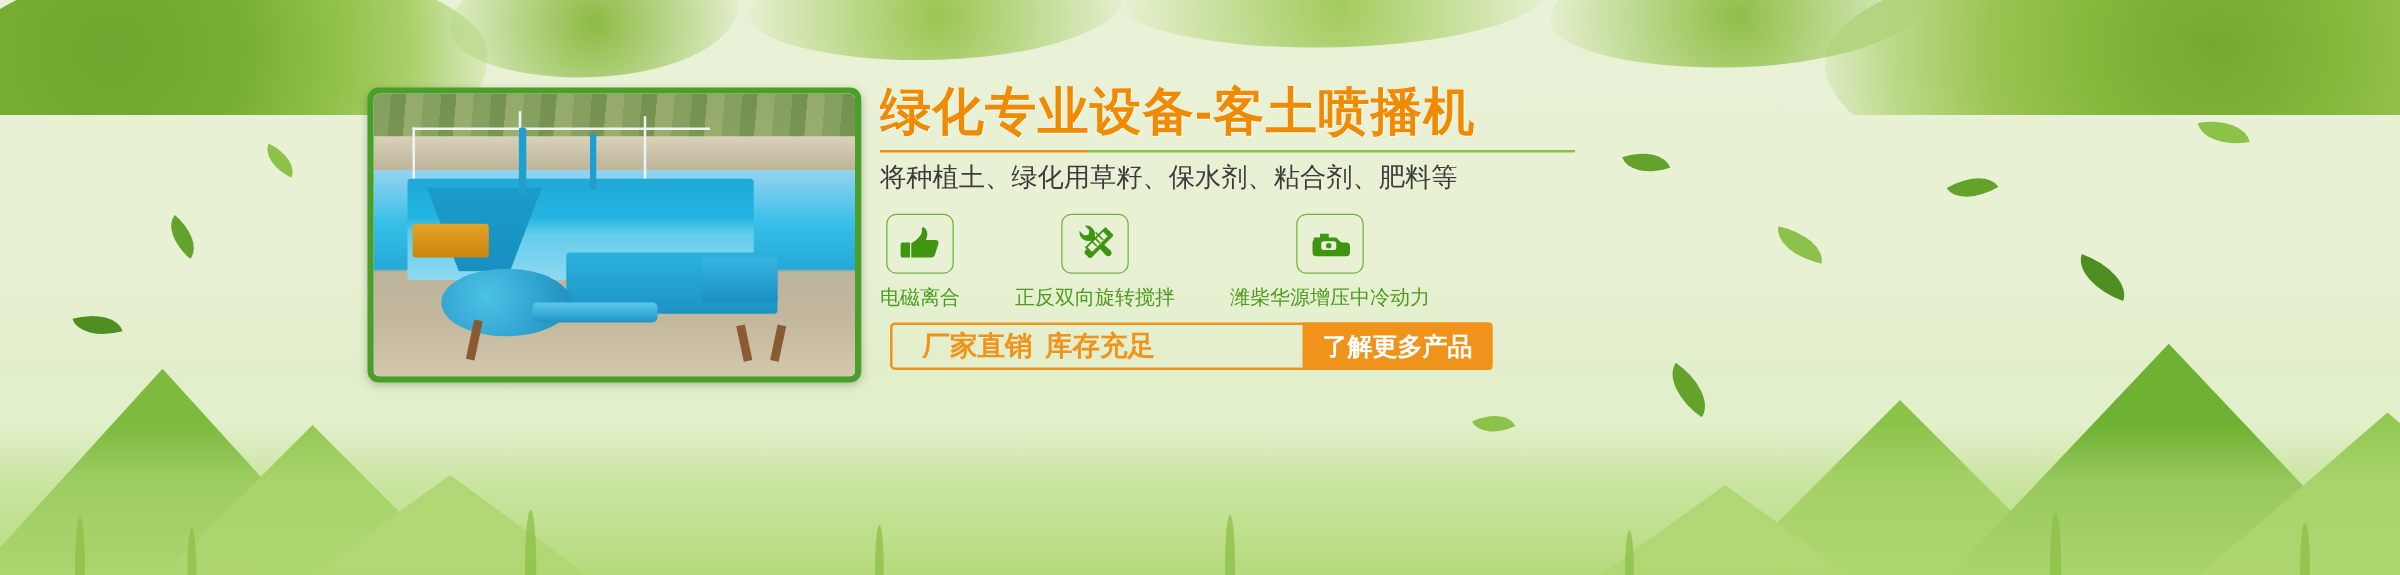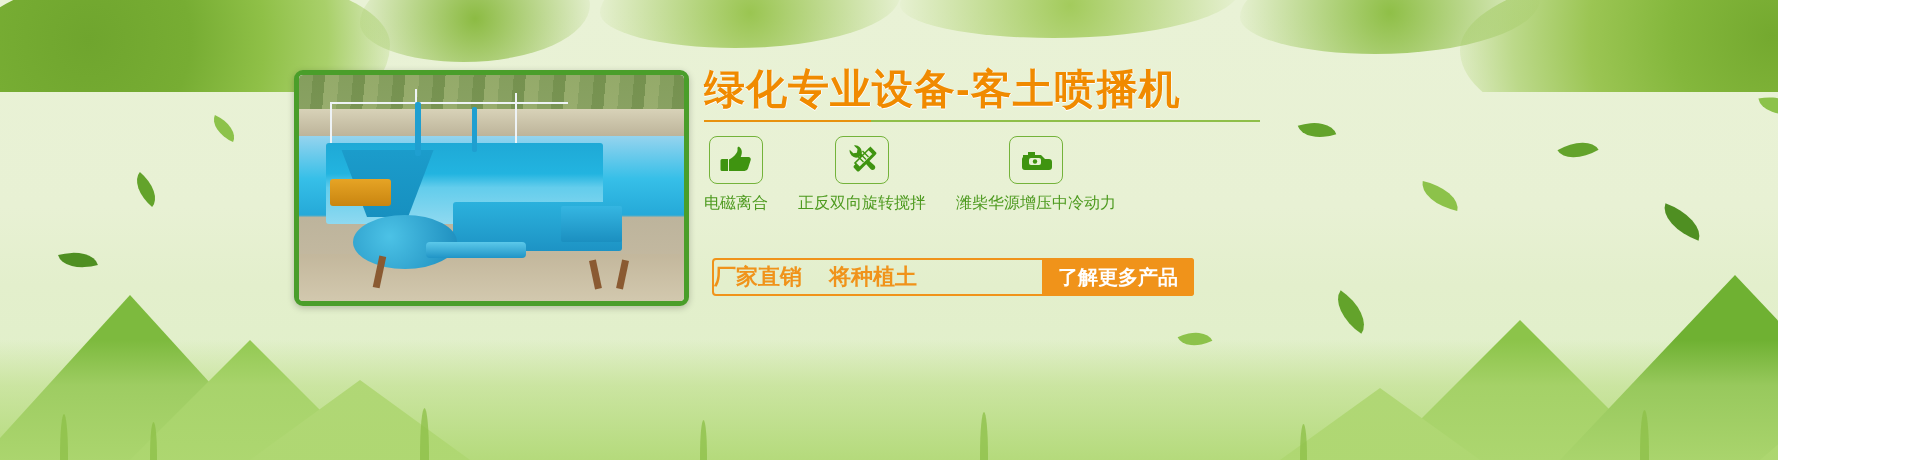--- a/index.html
+++ b/index.html
@@ -1,18 +1,18 @@
 <!DOCTYPE html>
 <html><head>
 <meta charset="utf-8">
 <style>
   html,body{margin:0;padding:0;}
   body{width:1920px;height:460px;overflow:hidden;font-family:"Liberation Sans","DejaVu Sans",sans-serif;}
 
-  .banner{position:relative;width:1778px;height:460px;overflow:hidden;
+  .banner{position:relative;width:1920px;height:460px;overflow:hidden;
     background:linear-gradient(to bottom,#e9f2d6 0%,#e8f1d4 45%,#e3efcc 62%,#dff0c8 100%);}
 
   
   .foliage-top{position:absolute;left:0;top:0;width:1920px;height:92px;overflow:hidden;}
   .foliage-top .blob{position:absolute;border-radius:48% 52% 55% 45%/60% 40% 60% 40%;}
 
   
   .tree-left{position:absolute;left:-40px;top:-30px;width:430px;height:175px;
     background:radial-gradient(circle at 30% 40%,#6fa52e 0%,#77ad33 32%,#8fc047 55%,#a9d06a 75%,rgba(200,224,150,0) 100%);
     border-radius:50% 50% 45% 55%/55% 45% 60% 40%;}
@@ -79,30 +79,30 @@
     letter-spacing:1px;white-space:nowrap;
     text-shadow:0 1px 0 #fff, 1px 0 0 rgba(255,255,255,.6);}
 
   .divider{margin:9px 0 7px 0;height:2px;width:556px;
     background:linear-gradient(to right,#e8920e 0%,#e8920e 30%,#8fbf4a 30%,#8fbf4a 100%);}
 
   .subtitle{font-size:21px;line-height:1.35;color:#3c3c3c;white-space:nowrap;}
 
   .features{display:flex;align-items:flex-start;margin-top:14px;text-align:center;}
   .feature{display:flex;flex-direction:column;align-items:center;}
-  .feature + .feature{margin-left:30px;}
+  .feature + .feature{margin-left:44px;}
   .fbox{width:52px;height:46px;border:1px solid #74b33a;border-radius:8px;
     display:flex;align-items:center;justify-content:center;background:transparent;}
   .fbox svg{display:block;}
   .flabel{margin-top:9px;font-size:16px;color:#4d9a1f;white-space:nowrap;}
 
   
   .cta{position:absolute;left:712px;top:258px;display:flex;align-items:stretch;
     border:2px solid #f0931a;border-radius:4px;height:34px;width:478px;background:transparent;}
-  .cta-texts{display:flex;align-items:center;flex:1;padding-left:0;gap:27px;}
+  .cta-texts{display:flex;align-items:center;flex:1;padding-left:24px;gap:10px;}
   .cta-text{font-size:22px;font-weight:bold;color:#f0931a;white-space:nowrap;}
   .cta-btn{display:flex;align-items:center;justify-content:center;
     background:#f0931a;color:#fff;font-size:20px;font-weight:bold;
     padding:0 16px;white-space:nowrap;margin:-2px -2px -2px 0;border-radius:0 3px 3px 0;}
 </style>
 </head>
 <body>
 
 <div class="banner">
 
@@ -170,20 +170,21 @@
       <div class="ph-leg" style="left:83%;bottom:5%;width:7px;height:13%;transform:rotate(12deg);"></div>
     </div>
   </div>
 
   <div class="content">
 
     <div class="title">绿化专业设备-客土喷播机</div>
 
     <div class="divider"></div>
 
+    <div class="subtitle">将种植土、绿化用草籽、保水剂、粘合剂、肥料等</div>
 
     <div class="features">
 
       <div class="feature">
         <div class="fbox">
           <span>
             <svg width="32" height="28" viewBox="0 0 32 28">
               <path d="M2 13h6v12H2a1.5 1.5 0 0 1-1.5-1.5v-9A1.5 1.5 0 0 1 2 13z" fill="#3f9410"></path>
               <path d="M9 13.5c2.5-1 5.5-3.5 7.5-6.5 1-1.6 1.2-3.3 1-4.6-.2-1.3 1.1-2 2.1-1.2 1.8 1.4 2.6 3.9 2.1 6.6-.2 1.1-.6 2.2-1 3.1h7.8c1.6 0 2.7 1.5 2.2 3l-2.6 8.4A3.6 3.6 0 0 1 24.6 25H9V13.5z" fill="#3f9410"></path>
             </svg>
@@ -219,18 +220,18 @@
         </div>
         <div class="flabel">潍柴华源增压中冷动力</div>
       </div>
 
     </div>
   </div>
 
   <div class="cta">
     <div class="cta-texts">
       <span class="cta-text">厂家直销</span>
-      <span class="cta-text">将种植土</span>
+      <span class="cta-text">库存充足</span>
     </div>
     <div class="cta-btn">了解更多产品</div>
   </div>
 
 </div>
 
 </body></html>

